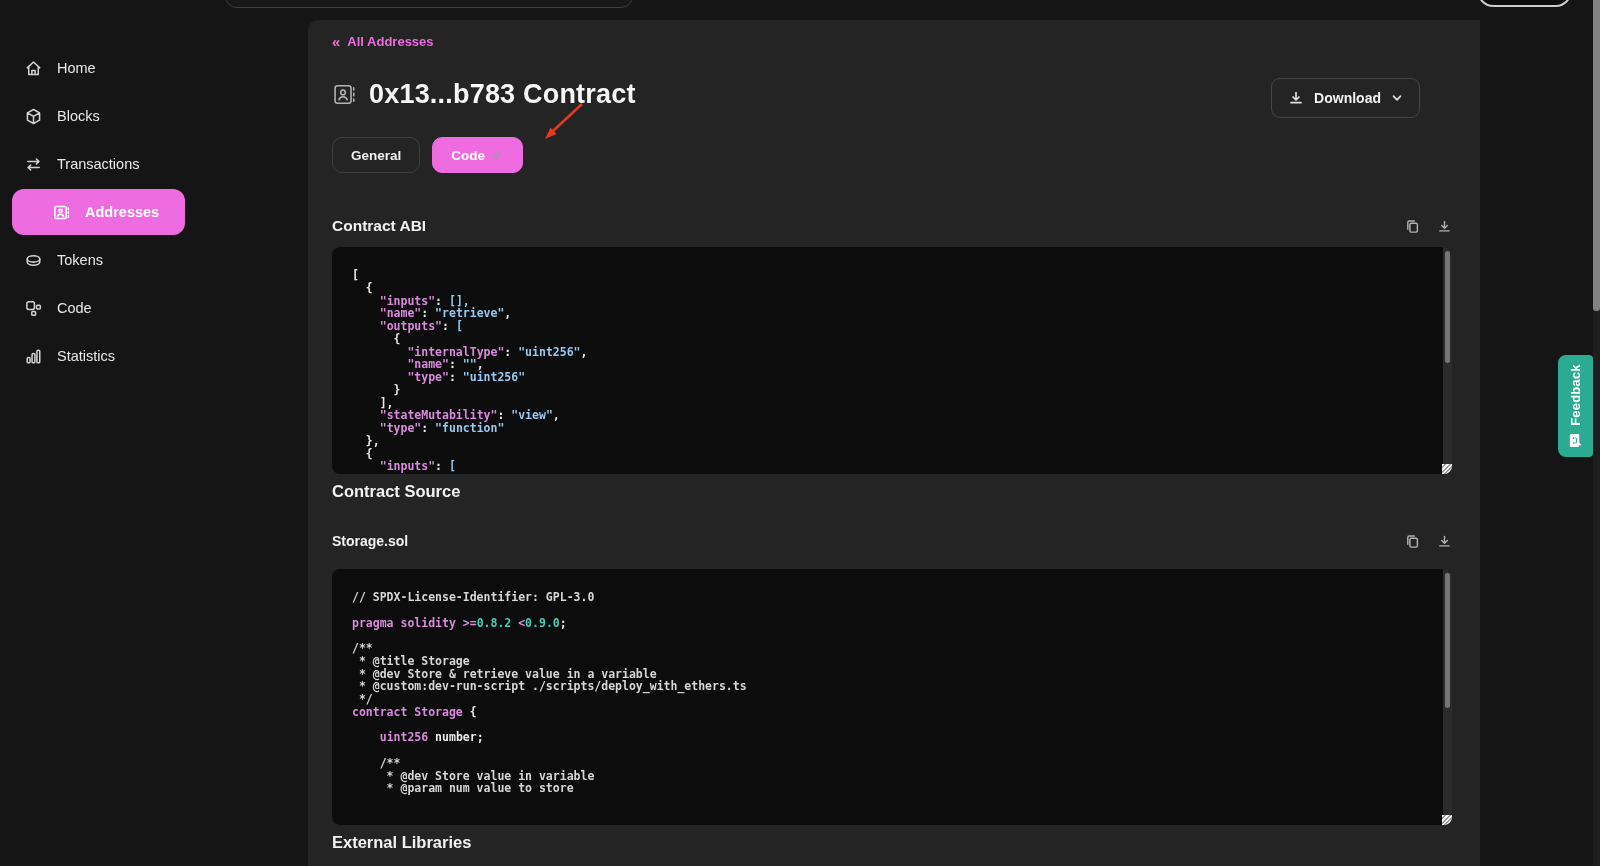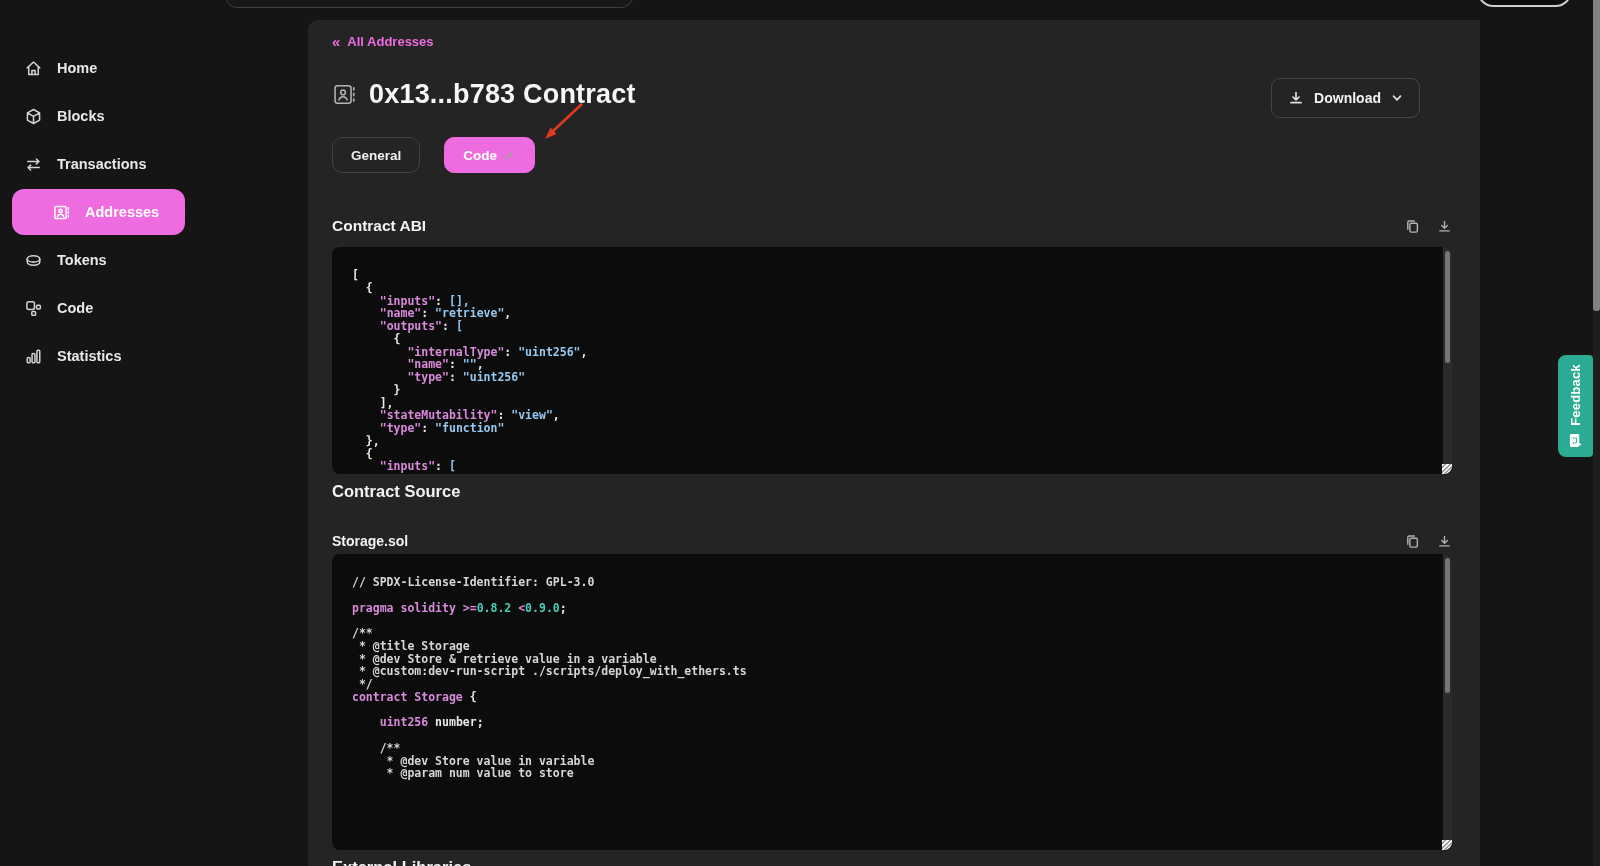--- a/index.html
+++ b/index.html
@@ -9,21 +9,21 @@
   
   .top-search-remnant { position:absolute; left:225px; top:-34px; width:408px; height:42px;
     border:1.5px solid #3f3f3f; border-radius:12px; background:#181818; }
   .top-right-pill { position:absolute; left:1477px; top:-26px; width:95px; height:33px;
     border:2px solid #cfcfcf; border-radius:17px; background:#0d0d0d; }
 
   
   .sidebar { position:absolute; left:0; top:0; width:308px; height:866px; padding-top:45px; }
   .nav-item { width:173px; height:46px; margin:0 0 2px 12px; border-radius:12px;
     display:flex; align-items:center; padding-left:12px; gap:14px; cursor:pointer;
-    color:#e8e8e8; font-size:14.5px; font-weight:700; }
+    color:#e8e8e8; font-size:14.5px; font-weight:400; }
   .nav-item svg { width:19px; height:19px; stroke:#d2d2d2; fill:none;
     stroke-width:1.6; stroke-linecap:round; stroke-linejoin:round; flex:none; }
   .nav-item.active { background:#ef6be0; color:#ffffff; font-weight:600;padding-left:40px; }
   .nav-item.active svg { stroke:#ffffff; }
 
   
   .panel { position:absolute; left:308px; top:20px; width:1172px; height:846px;
     background:#242424; border-radius:10px 0 0 0; }
   .content { position:relative; width:1120px; margin-left:24px; height:100%; }
 
@@ -34,39 +34,39 @@
   .title-row { margin-top:28px; display:flex; align-items:center; gap:12px; height:34px; }
   .title-row svg { width:25px; height:25px; stroke:#b5b5b5; fill:none; stroke-width:1.6;
     stroke-linecap:round; stroke-linejoin:round; }
   .page-title { color:#f7f7f7; font-size:27px; font-weight:600; letter-spacing:0.2px; }
 
   .download-btn { position:absolute; top:58px; right:32px; height:40px; padding:0 16px;
     border:1px solid #454545; border-radius:9px; display:flex; align-items:center; gap:10px;
     color:#f2f2f2; font-size:14px; font-weight:600; cursor:pointer; background:#242424; }
   .download-btn svg { stroke:#e0e0e0; fill:none; stroke-width:1.7; stroke-linecap:round; stroke-linejoin:round; }
 
-  .tabs-row { margin-top:26px; display:flex; gap:24px; }
+  .tabs-row { margin-top:26px; display:flex; gap:12px; }
   .tab { height:36px; padding:0 18px; border-radius:10px; border:1px solid #3f3f3f;
     display:flex; align-items:center; gap:7px; color:#f0f0f0; font-size:13.5px;
     font-weight:600; cursor:pointer; }
   .tab.active { background:#ef6be0; border-color:#ef6be0; color:#ffffff; }
   .tab .check { color:#9d9d9d; font-size:14px; font-weight:700; }
 
   .arrow-annot { position:absolute; left:205px; top:78px; pointer-events:none; }
 
   .section-row { margin-top:44px; display:flex; align-items:center; }
   .section-title { color:#f2f2f2; font-size:15.5px; font-weight:700; }
   .row-icons { margin-left:auto; display:flex; gap:17px; }
   .row-icons svg { width:15px; height:15px; stroke:#b3b3b3; fill:none; stroke-width:1.5;
     stroke-linecap:round; stroke-linejoin:round; cursor:pointer; }
 
   .code-block { position:relative; margin-top:12px; width:1120px; background:#0c0c0c;
     border-radius:8px; overflow:hidden; }
   .code-block.abi { height:227px; }
-  .code-block.sol { height:296px; margin-top:5px; }
+  .code-block.sol { height:256px; margin-top:20px; }
   .code { padding:22px 0 0 20px; font-family:"DejaVu Sans Mono", monospace;
     font-size:11.5px; line-height:12.75px; font-weight:700; white-space:pre; color:#e9e9e9; }
   .tk-p { color:#d98add; }
   .tk-b { color:#96c8f1; }
   .tk-w { color:#e9e9e9; }
   .tk-x { color:#e9e9e9; }
   .tk-c { color:#d6d6d6; }
   .tk-t { color:#46cfb2; }
 
   .code-scrollbar { position:absolute; top:0; right:0; bottom:0; width:9px; background:#2b2b2b; }

